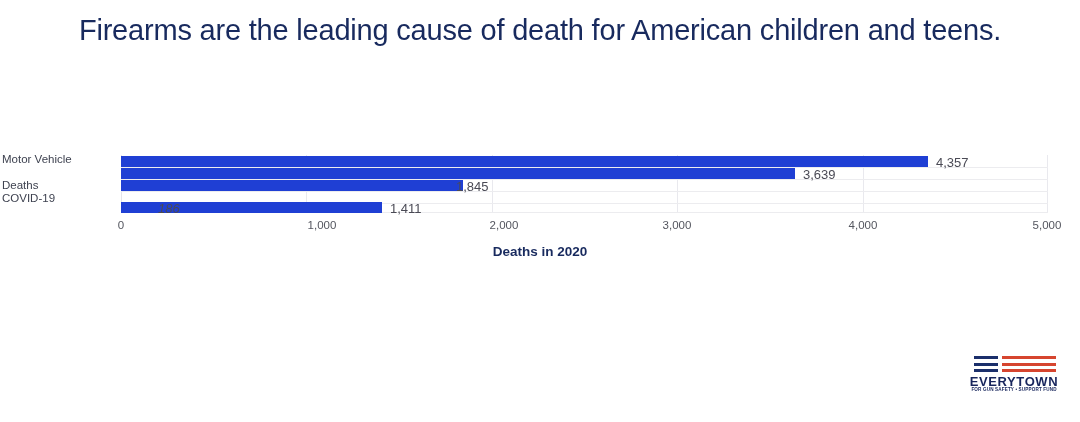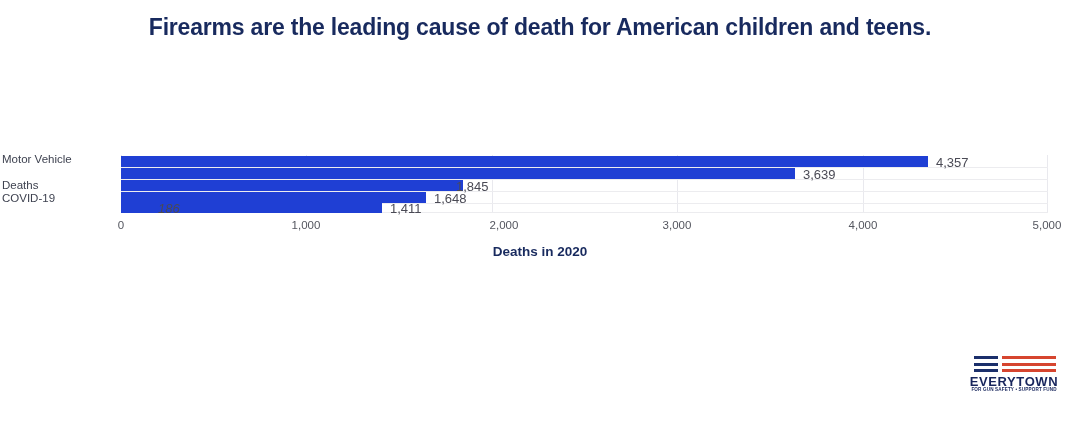--- a/index.html
+++ b/index.html
@@ -15,22 +15,22 @@
     overflow: hidden;
   }
 
   
   #chart-title {
     position: absolute;
     left: 0;
     top: 14px;
     width: 1080px;
     text-align: center;
-    font-size: 23px;
-    font-weight: bold;
+    font-size: 29px;
+    font-weight: normal;
     color: #182a5e;
     letter-spacing: -0.2px;
     white-space: nowrap;
   }
 
   
   #chart-area {
     position: absolute;
     left: 0;
     top: 150px;
@@ -227,41 +227,37 @@
     <div class="bar-row" style="top:13px; width:674px;">
       <div class="bar" style="width:674px;"></div>
       <div class="bar-value" style="left:682px;">3,639</div>
     </div>
 
     <div class="bar-row" style="top:25px; width:342px;">
       <div class="bar" style="width:342px;"></div>
       <div class="bar-value" style="left:335px;">1,845</div>
     </div>
 
-    <div class="bar-row" style="top:37px; width:305px;">
-      <div class="bar" style="width:305px;"></div>
-      <div class="bar-value" style="left:313px;">1,648</div>
-    </div>
 
     <div class="bar-row" style="top:47px; width:230px;">
       <div class="bar" style="width:261px;"></div>
       <div class="bar-value" style="left:269px;">1,411</div>
     </div>
 
     <div class="bar-row" style="top:47px; width:34px;">
       <div class="bar" style="width:34px; background:#1f3fd4;"></div>
       <div class="bar-value" style="left:37px;font-style:italic;">186</div>
     </div>
 
   </div>
 </div>
 
 <div id="x-axis">
   <div class="tick-label" style="left:121px;">0</div>
-  <div class="tick-label" style="left:306px;">1,000</div>
+  <div class="tick-label" style="left:322px;">1,000</div>
   <div class="tick-label" style="left:504px;">2,000</div>
   <div class="tick-label" style="left:677px;">3,000</div>
   <div class="tick-label" style="left:863px;">4,000</div>
   <div class="tick-label" style="left:1047px;">5,000</div>
 </div>
 
 <div id="x-axis-title">Deaths in 2020</div>
 
 <div id="logo">
   <div class="logo-stripes">

